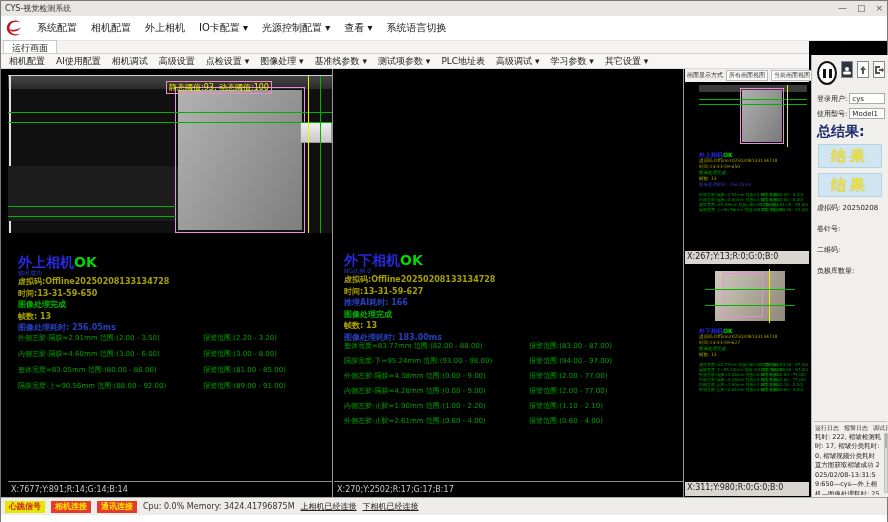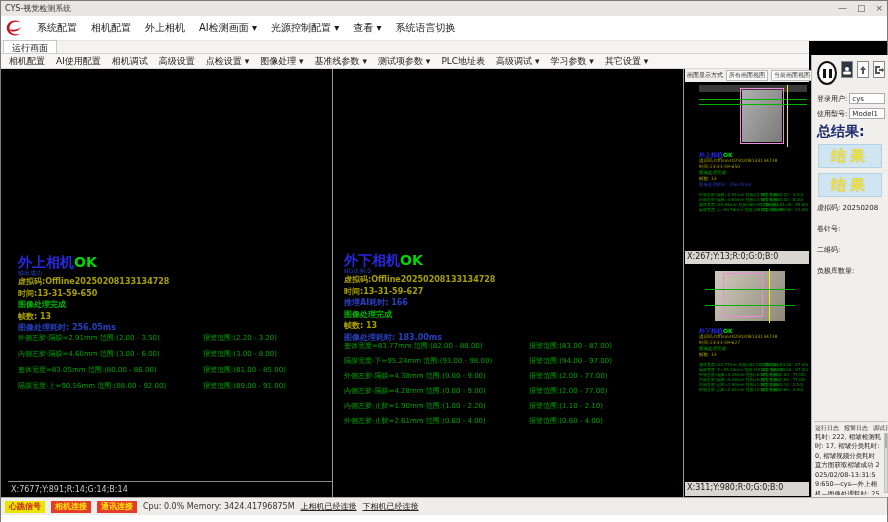--- a/index.html
+++ b/index.html
@@ -147,21 +147,21 @@
   <div class="menubar">
     <span class="logo">
       <svg width="18" height="18" viewBox="0 0 20 20">
           <path d="M17 4 C11 -1 2 3 2 10 C2 17 11 21 17 16 C10 19 5 15 5 10 C5 5 10 1 17 4 Z" fill="#c11220"></path>
           <path d="M6 11 C9 13 14 12 18 9 C15 14 9 15 6 13 Z" fill="#c11220"></path>
         </svg>
     </span>
     <span class="mi">系统配置</span>
     <span class="mi">相机配置</span>
     <span class="mi">外上相机</span>
-    <span class="mi">AI检测画面 ▾</span>
+    <span class="mi">IO卡配置 ▾</span>
     <span class="mi">光源控制配置 ▾</span>
     <span class="mi">查看 ▾</span>
     <span class="mi">系统语言切换</span>
   </div>
 
   <div class="tabstrip">
     <div class="tab">运行画面</div>
   </div>
 
   <div class="toolbar">
@@ -175,20 +175,35 @@
     <span class="ti">测试项参数 ▾</span>
     <span class="ti">PLC地址表</span>
     <span class="ti">高级调试 ▾</span>
     <span class="ti">学习参数 ▾</span>
     <span class="ti">其它设置 ▾</span>
   </div>
 
   <div class="content">
 
     <div class="panel panel-left">
+      <div class="imgarea">
+        <div class="ov" style="left:0;top:0;width:324px;height:13px;background:linear-gradient(#454545,#2a2a2a);"></div>
+        <div class="ov" style="left:1px;top:0;width:2px;height:158px;background:#e0e0e0;"></div>
+        <div class="ov" style="left:0;top:90px;width:170px;height:55px;background:#1c1c1c;"></div>
+        <div class="ov rectP" style="left:167px;top:11px;width:130px;height:146px;"></div>
+        <div class="ov" style="left:170px;top:14px;width:124px;height:140px;background:linear-gradient(120deg,#b2b2b2,#7e7e7e);"></div>
+        <div class="ov" style="left:292px;top:46px;width:32px;height:21px;background:linear-gradient(#f0f0f0,#c8c8c8);border:1px solid #9a9a9a;"></div>
+        <div class="ov hline" style="left:0;top:36px;width:324px;"></div>
+        <div class="ov hline" style="left:0;top:46px;width:324px;"></div>
+        <div class="ov hline" style="left:0;top:130px;width:168px;"></div>
+        <div class="ov hline" style="left:0;top:140px;width:168px;"></div>
+        <div class="ov vlineY" style="left:300px;top:0;height:158px;"></div>
+        <div class="ov vlineG" style="left:312px;top:0;height:158px;"></div>
+        <div class="ov ovtext thrbox" style="left:158px;top:5px;">静态阈值:93, 动态阈值:100</div>
+      </div>
       <div class="infoblock">
         <div class="camtitle"><span class="nm">外上相机</span><span class="ok">OK</span></div>
         <div class="subline">输出成功</div>
         <div class="iline c-olive">虚拟码:Offline20250208133134728</div>
         <div class="iline c-olive">时间:13-31-59-650</div>
         <div class="iline c-green">图像处理完成</div>
         <div class="iline c-olive">帧数: 13</div>
         <div class="iline c-blue">图像处理耗时: 256.05ms</div>
       </div>
       <div class="rows">
@@ -244,20 +259,21 @@
           </div>
         <div class="mrow">
             <span class="m">内侧左胶-止胶=1.90mm 范围:(1.00 - 2.20)</span>
             <span class="a">报警范围:(1.10 - 2.10)</span>
           </div>
         <div class="mrow">
             <span class="m">外侧左胶-止胶=2.61mm 范围:(0.60 - 4.00)</span>
             <span class="a">报警范围:(0.60 - 4.00)</span>
           </div>
       </div>
+      <div class="pixelstrip">X:270;Y:2502;R:17;G:17;B:17</div>
     </div>
 
     <div class="vsep" style="left:682px;"></div>
 
     <div class="thumbcol">
       <div class="thumbhdr">
         <span class="lbl">画面显示方式</span>
         <span class="vtab">所有画面视图</span>
         <span class="vtab">当前画面视图</span>
       </div>

